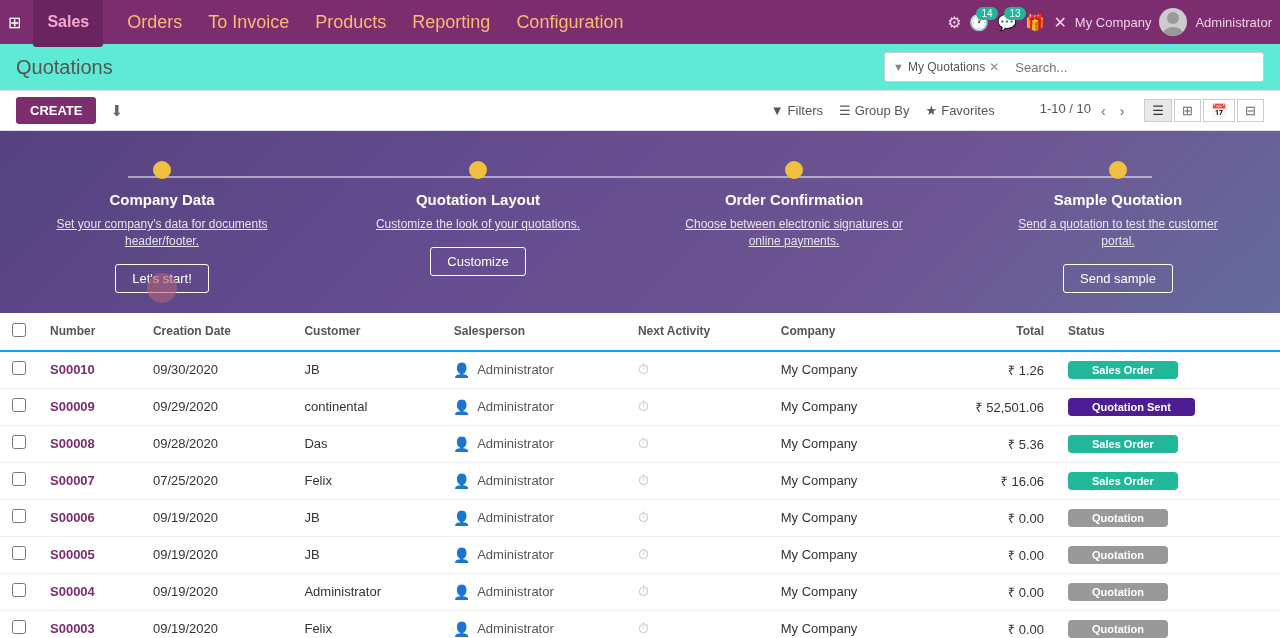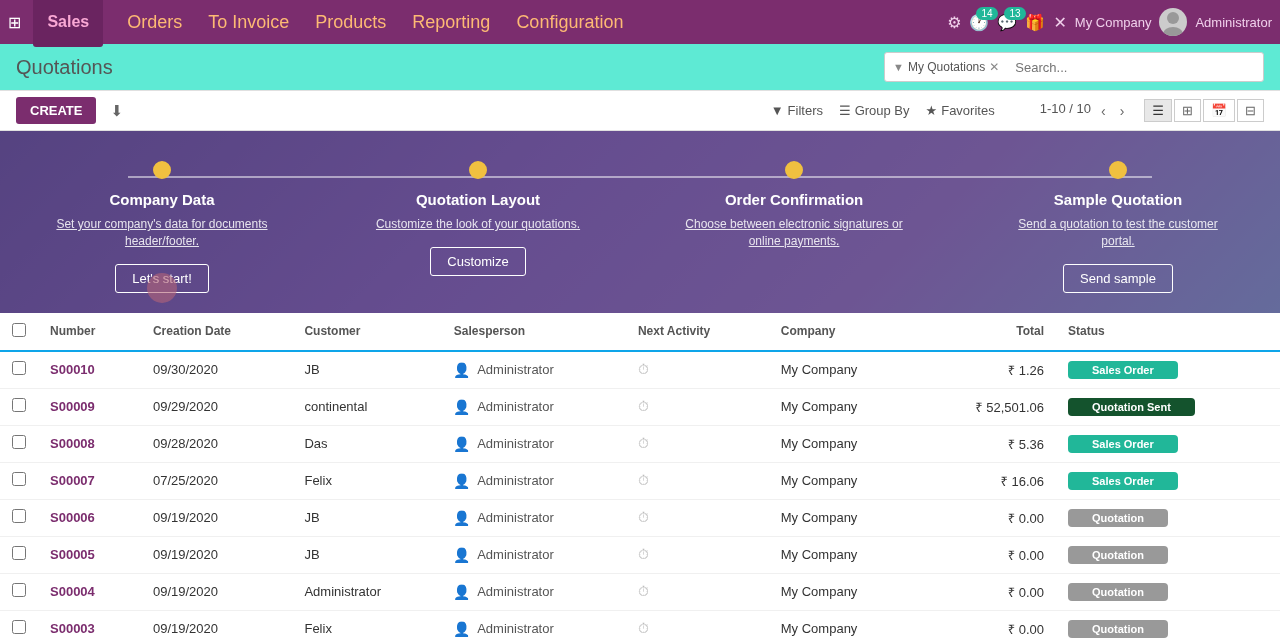--- a/index.html
+++ b/index.html
@@ -346,21 +346,21 @@
     }
     .status-badge {
       display: inline-block;
       padding: 3px 24px;
       border-radius: 4px;
       font-size: 11px;
       font-weight: 600;
       white-space: nowrap;
     }
     .badge-sales-order { background: #21b799; color: #fff; }
-    .badge-quotation-sent { background: #14532d; color: #fff; }
+    .badge-quotation-sent { background: #4c1d95; color: #fff; }
     .badge-quotation { background: #999; color: #fff; }
   </style>
 </head>
 <body>
 
 <nav class="topnav">
   <span class="topnav-grid-icon">⊞</span>
   <div class="topnav-logo">Sales</div>
   <div class="topnav-menu">
     <span class="topnav-menu-item">Orders</span>

